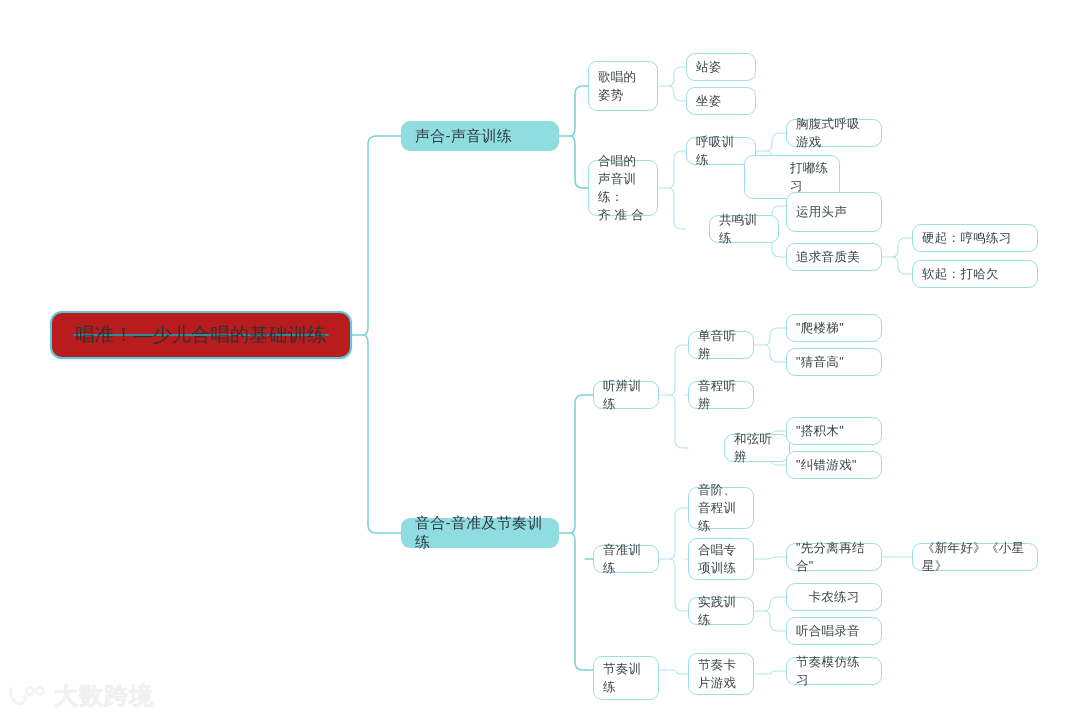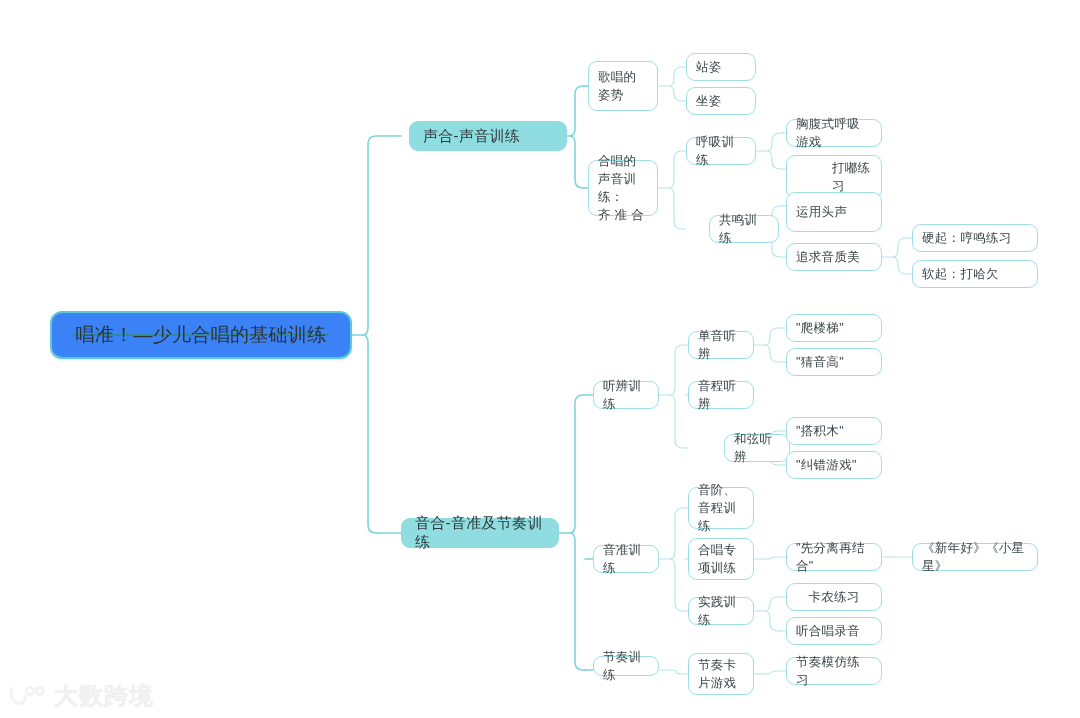--- a/index.html
+++ b/index.html
@@ -40,21 +40,21 @@
     align-items: center;
     white-space: pre-line;
     letter-spacing: 0.3px;
   }
 
   
   .node.root {
     border: 2px solid #5ec8d8;
     border-radius: 12px;
     padding: 21px;
-    background: #3b82f6;
+    background: #b91c1c;
     box-shadow: 0 1px 2px rgba(60,130,150,.18);
   }
   .node.root .inner {
     width: 100%; height: 100%;
     border: 1px solid #2f8b98;
     border-radius: 9px;
     background: linear-gradient(180deg,#f4f9fb 0%,#e8f1f5 55%,#dfeaf0 100%);
     display: flex;
     align-items: center;
     justify-content: center;
@@ -172,29 +172,29 @@
       <path d="M 780 597 H 786" stroke="#b6e6ea" stroke-width="1.2"></path>
       <path d="M 780 631 H 786" stroke="#b6e6ea" stroke-width="1.2"></path>
       <path d="M 659 670 H 671 " stroke="#b6e6ea" stroke-width="1.2"></path>
       <path d="M 671 670 C 681 670 671 674 683 674 H 688" stroke="#b6e6ea" stroke-width="1.2"></path>
       <path d="M 754 674 H 766 " stroke="#b6e6ea" stroke-width="1.2"></path>
       <path d="M 766 674 C 776 674 766 671 778 671 H 786" stroke="#b6e6ea" stroke-width="1.2"></path>
     </svg>
 
   <div id="nodes">
       <div class="node root" style="left: 50px; top: 311px; width: 302px; height: 48px;"><div class="inner">唱准！—少儿合唱的基础训练</div></div>
-      <div class="node lv1" style="left: 401px; top: 121px; width: 158px; height: 30px; margin-left: 8px;"><span>声合-声音训练</span></div>
+      <div class="node lv1" style="left: 401px; top: 121px; width: 158px; height: 30px;"><span>声合-声音训练</span></div>
       <div class="node box lv2 multi" style="left: 588px; top: 61px; width: 70px; height: 50px;"><span>歌唱的姿势</span></div>
       <div class="node box lv3" style="left: 686px; top: 53px; width: 70px; height: 28px;"><span>站姿</span></div>
       <div class="node box lv3" style="left: 686px; top: 87px; width: 70px; height: 28px;"><span>坐姿</span></div>
       <div class="node box lv2 multi" style="left: 588px; top: 160px; width: 70px; height: 56px;"><span>合唱的声音训练：
 齐 准 合</span></div>
       <div class="node box lv3" style="left: 686px; top: 137px; width: 70px; height: 28px;"><span>呼吸训练</span></div>
       <div class="node box lv4" style="left: 786px; top: 119px; width: 96px; height: 28px;"><span>胸腹式呼吸游戏</span></div>
-      <div class="node box lv4" style="left: 786px; top: 155px; width: 96px; height: 44px; padding-left: 45px;"><span>打嘟练习</span></div>
+      <div class="node box lv4" style="left: 744px; top: 155px; width: 96px; height: 44px; padding-left: 45px;"><span>打嘟练习</span></div>
       <div class="node box lv3" style="left: 686px; top: 215px; width: 70px; height: 28px; margin-left: 23px;"><span>共鸣训练</span></div>
       <div class="node box lv4" style="left: 786px; top: 192px; width: 96px; height: 40px;"><span>运用头声</span></div>
       <div class="node box lv4" style="left: 786px; top: 243px; width: 96px; height: 28px;"><span>追求音质美</span></div>
       <div class="node box lv5" style="left: 912px; top: 224px; width: 126px; height: 28px;"><span>硬起：哼鸣练习</span></div>
       <div class="node box lv5" style="left: 912px; top: 260px; width: 126px; height: 28px;"><span>软起：打哈欠</span></div>
       <div class="node lv1" style="left: 401px; top: 518px; width: 158px; height: 30px;"><span>音合-音准及节奏训练</span></div>
       <div class="node box lv2" style="left: 593px; top: 381px; width: 66px; height: 28px;"><span>听辨训练</span></div>
       <div class="node box lv3" style="left: 688px; top: 331px; width: 66px; height: 28px;"><span>单音听辨</span></div>
       <div class="node box lv4" style="left: 786px; top: 314px; width: 96px; height: 28px;"><span>"爬楼梯"</span></div>
       <div class="node box lv4" style="left: 786px; top: 348px; width: 96px; height: 28px;"><span>"猜音高"</span></div>
@@ -203,21 +203,21 @@
       <div class="node box lv4" style="left: 786px; top: 417px; width: 96px; height: 28px;"><span>"搭积木"</span></div>
       <div class="node box lv4" style="left: 786px; top: 451px; width: 96px; height: 28px;"><span>"纠错游戏"</span></div>
       <div class="node box lv2" style="left: 593px; top: 545px; width: 66px; height: 28px;"><span>音准训练</span></div>
       <div class="node box lv3 multi" style="left: 688px; top: 487px; width: 66px; height: 42px;"><span>音阶、音程训练</span></div>
       <div class="node box lv3 multi" style="left: 688px; top: 538px; width: 66px; height: 42px; justify-content: center;"><span>合唱专项训练</span></div>
       <div class="node box lv4" style="left: 786px; top: 543px; width: 96px; height: 28px;"><span>"先分离再结合"</span></div>
       <div class="node box lv5" style="left: 912px; top: 543px; width: 126px; height: 28px;"><span>《新年好》《小星星》</span></div>
       <div class="node box lv3" style="left: 688px; top: 597px; width: 66px; height: 28px;"><span>实践训练</span></div>
       <div class="node box lv4" style="left: 786px; top: 583px; width: 96px; height: 28px; justify-content: center;"><span>卡农练习</span></div>
       <div class="node box lv4" style="left: 786px; top: 617px; width: 96px; height: 28px;"><span>听合唱录音</span></div>
-      <div class="node box lv2" style="left: 593px; top: 656px; width: 66px; height: 20px; border-radius: 9px;"><span>节奏训练</span></div>
+      <div class="node box lv2" style="left: 593px; top: 656px; width: 66px; height: 44px; border-radius: 9px;"><span>节奏训练</span></div>
       <div class="node box lv3 multi" style="left: 688px; top: 653px; width: 66px; height: 42px;"><span>节奏卡片游戏</span></div>
       <div class="node box lv4" style="left: 786px; top: 657px; width: 96px; height: 28px;"><span>节奏模仿练习</span></div>
     </div>
 
   <div id="watermark">
     <svg class="wm-mark" viewBox="0 0 48 30">
       <path d="M4 6 q-2 10 3 15 q6 6 12 1 q3 -3 1 -7" fill="none" stroke="#f2f2f2" stroke-width="3.4" stroke-linecap="round"></path>
       <circle cx="26" cy="9" r="4.4" fill="none" stroke="#f2f2f2" stroke-width="3.2"></circle>
       <circle cx="38" cy="9" r="4.4" fill="none" stroke="#f2f2f2" stroke-width="3.2"></circle>
     </svg>

